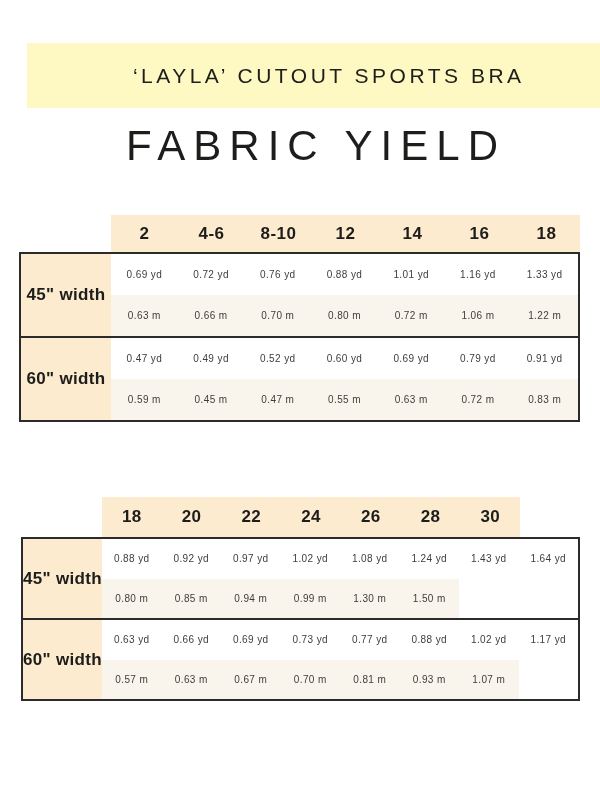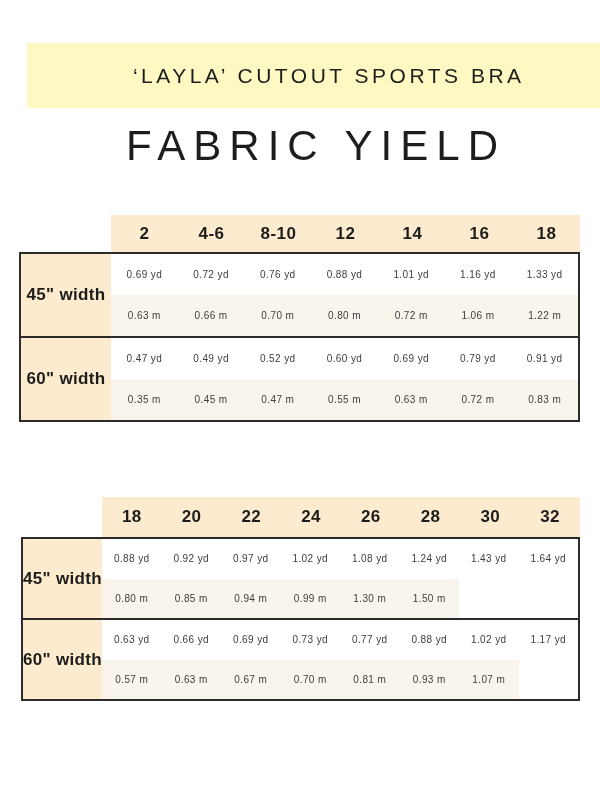--- a/index.html
+++ b/index.html
@@ -93,42 +93,41 @@
     </div>
     <div class="section">
       <div class="row-label">60" width</div>
       <div class="cell yd">0.47 yd</div>
       <div class="cell yd">0.49 yd</div>
       <div class="cell yd">0.52 yd</div>
       <div class="cell yd">0.60 yd</div>
       <div class="cell yd">0.69 yd</div>
       <div class="cell yd">0.79 yd</div>
       <div class="cell yd">0.91 yd</div>
-      <div class="cell m">0.35 m</div>
+      <div class="cell m">0.59 m</div>
       <div class="cell m">0.45 m</div>
       <div class="cell m">0.47 m</div>
       <div class="cell m">0.55 m</div>
       <div class="cell m">0.63 m</div>
       <div class="cell m">0.72 m</div>
       <div class="cell m">0.83 m</div>
     </div>
   </div>
 </div>
 
 <div class="size-table" id="table2">
   <div class="thead">
     <div class="corner"></div>
     <div class="size-cell">18</div>
     <div class="size-cell">20</div>
     <div class="size-cell">22</div>
     <div class="size-cell">24</div>
     <div class="size-cell">26</div>
     <div class="size-cell">28</div>
     <div class="size-cell">30</div>
-    <div class="size-cell">32</div>
   </div>
   <div class="tbody">
     <div class="section">
       <div class="row-label">45" width</div>
       <div class="cell yd">0.88 yd</div>
       <div class="cell yd">0.92 yd</div>
       <div class="cell yd">0.97 yd</div>
       <div class="cell yd">1.02 yd</div>
       <div class="cell yd">1.08 yd</div>
       <div class="cell yd">1.24 yd</div>

